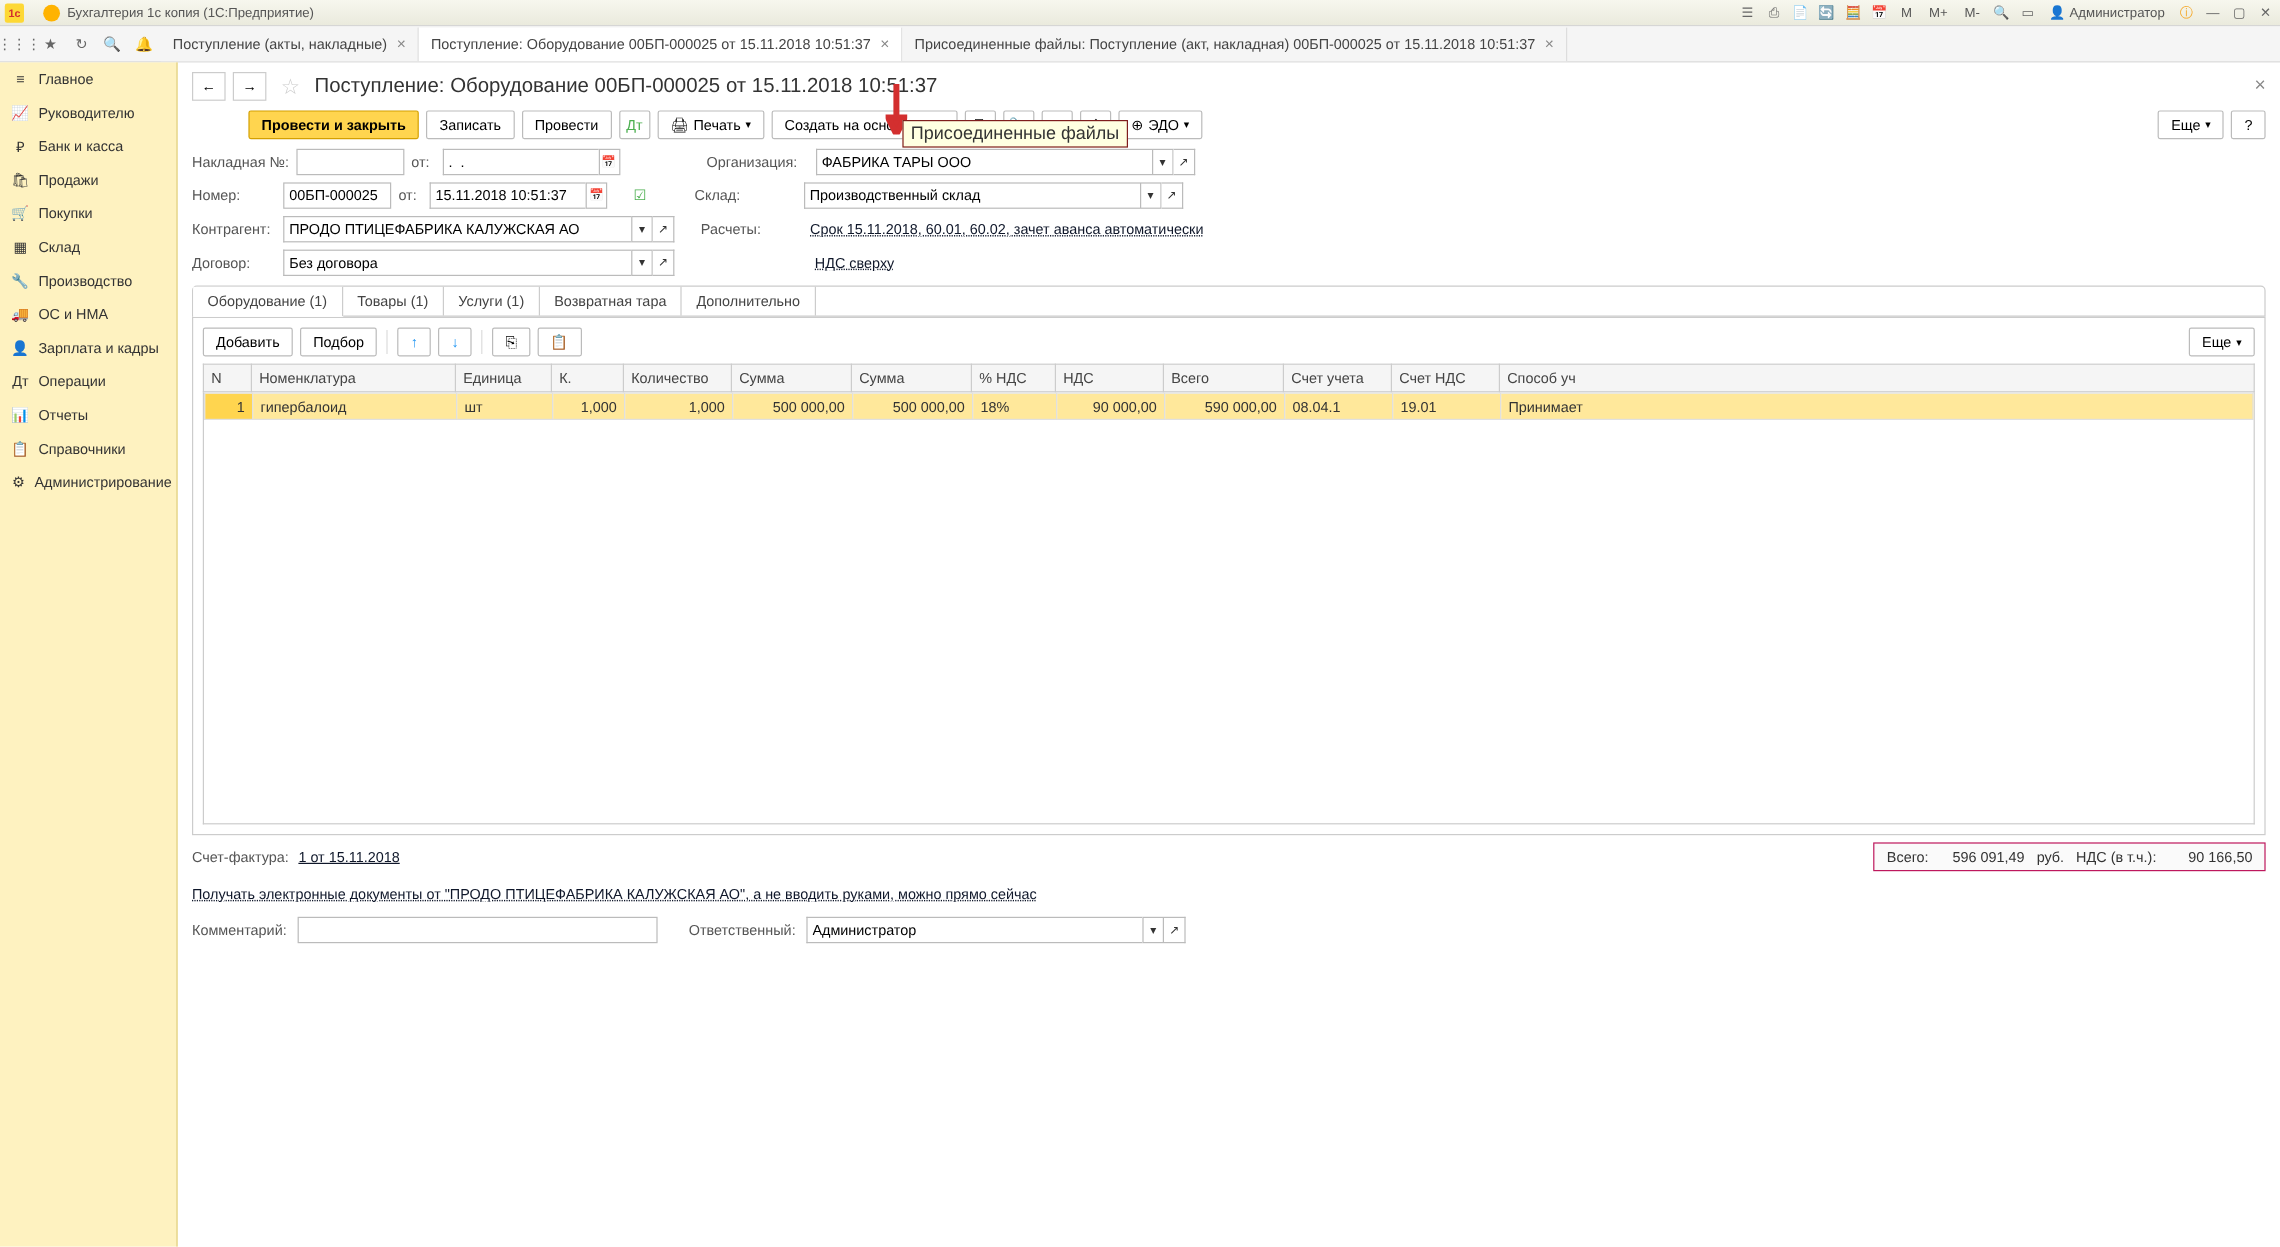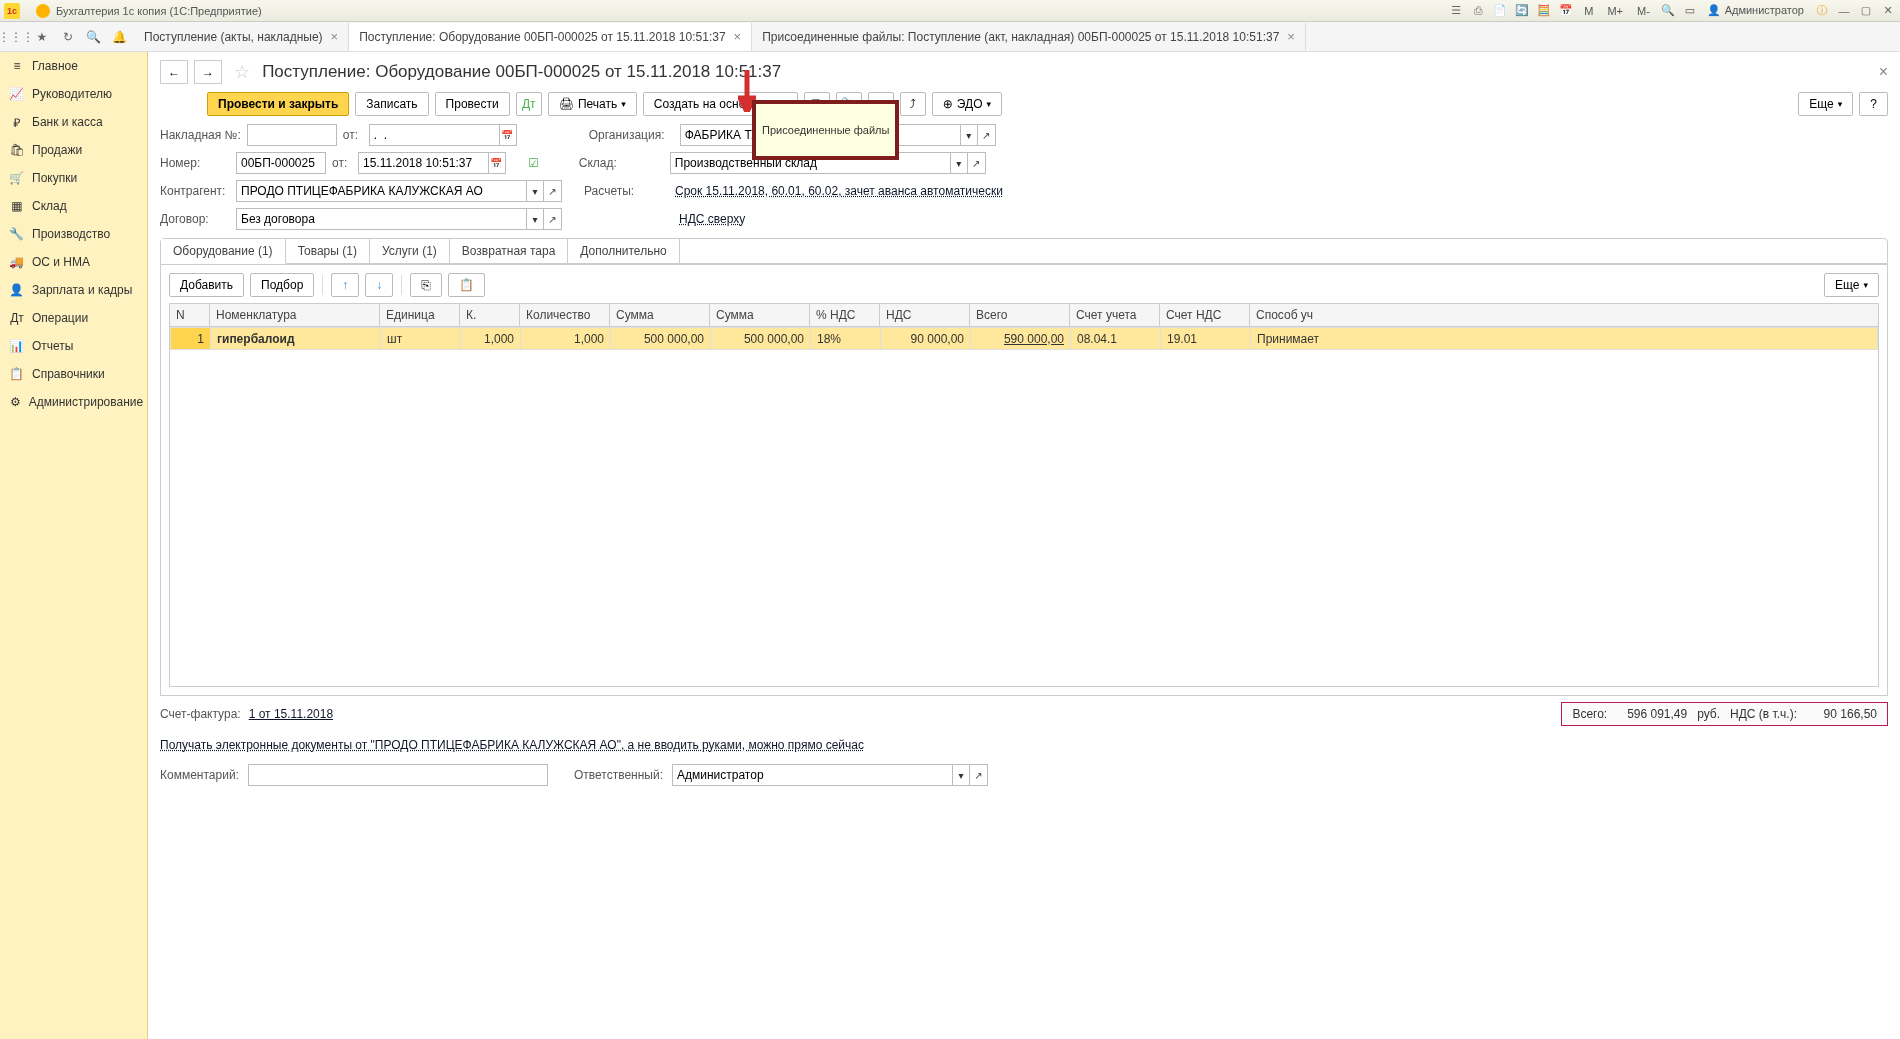--- a/index.html
+++ b/index.html
@@ -39,21 +39,21 @@
 
 .red-arrow { position: absolute; top: 18px; left: 590px; width: 18px; height: 42px; pointer-events: none; }
 
 
 .toolbar { display: flex; align-items: center; gap: 6px; margin-bottom: 8px; flex-wrap: wrap; }
 .btn { border: 1px solid #bbb; background: #fff; padding: 4px 10px; font-size: 12px; border-radius: 2px; cursor: pointer; display:flex; align-items:center; gap:4px; height:24px; }
 .btn.primary { background: #ffd54f; border-color: #d4a000; font-weight: bold; margin-left: 47px; }
 .btn .caret { font-size: 9px; }
 .toolbar .icon-btn { width: 26px; padding: 0; justify-content: center; }
 .toolbar-right { margin-left: auto; display: flex; gap: 6px; }
-.tooltip-box { position: absolute; top: 48px; left: 604px; background: #ffffe1; border: 4px solid #7f1d1d; padding: 20px 6px; font-size: 11px; z-index: 10; }
+.tooltip-box { position: absolute; top: 48px; left: 604px; background: #ffffe1; border: 1px solid #7f1d1d; padding: 2px 6px; font-size: 15px; z-index: 10; }
 
 
 .form-row { display: flex; align-items: center; margin-bottom: 6px; gap: 6px; font-size: 12px; }
 .form-label { color: #555; min-width: 70px; }
 .form-input { border: 1px solid #bbb; padding: 2px 4px; height: 22px; font-size: 12px; background:#fff; }
 .form-input.w90 { width: 90px; }
 .form-input.w130 { width: 130px; }
 .form-input.w290 { width: 290px; }
 .form-input.w280 { width: 280px; }
 .input-group { display: flex; }
@@ -333,29 +333,29 @@
           <th style="width:90px;">Счет НДС</th>
           <th>Способ уч</th>
         </tr>
           </thead>
       </table>
       <div class="tbl-scroll">
         <table class="tbl">
           <tbody>
             <tr class="selected">
               <td style="width:40px;" class="num">1</td>
-              <td style="width:170px;font-weight:bold;">гипербалоид</td>
+              <td style="width:170px;">гипербалоид</td>
               <td style="width:80px;">шт</td>
               <td style="width:60px;" class="num">1,000</td>
               <td style="width:90px;" class="num">1,000</td>
               <td style="width:100px;" class="num">500 000,00</td>
               <td style="width:100px;" class="num">500 000,00</td>
               <td style="width:70px;">18%</td>
               <td style="width:90px;" class="num">90 000,00</td>
-              <td style="width:100px;text-decoration:underline;" class="num">590 000,00</td>
+              <td style="width:100px;" class="num">590 000,00</td>
               <td style="width:90px;">08.04.1</td>
               <td style="width:90px;">19.01</td>
               <td>Принимает</td>
             </tr>
           </tbody>
         </table>
       </div>
     </div>
 
     <div class="footer-row">

